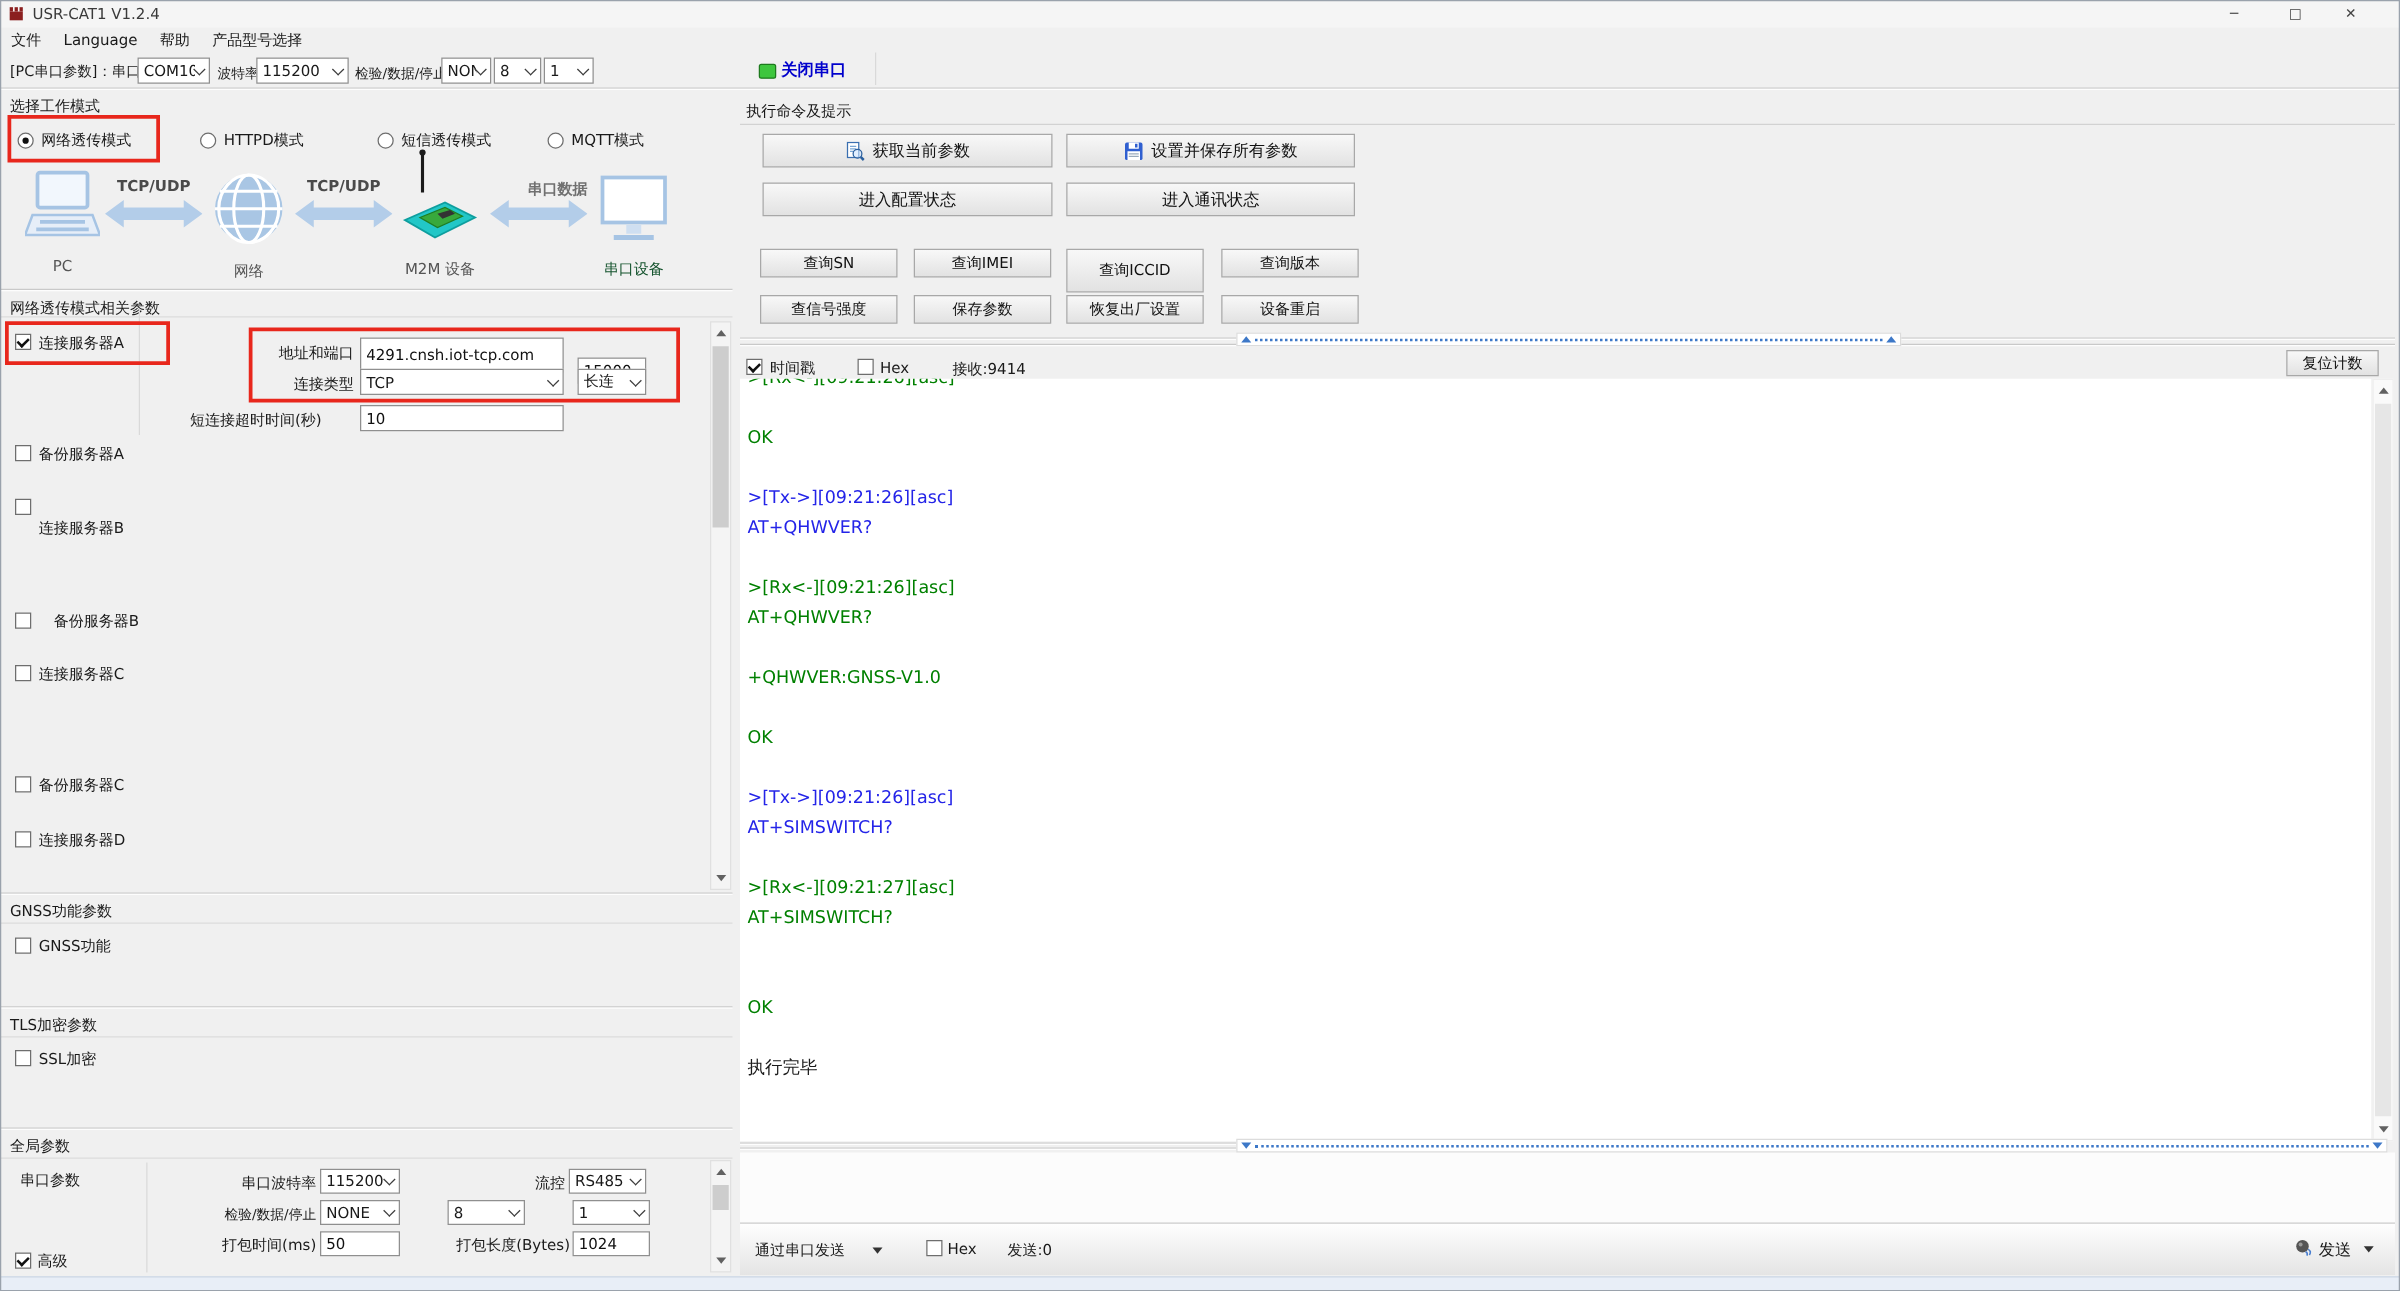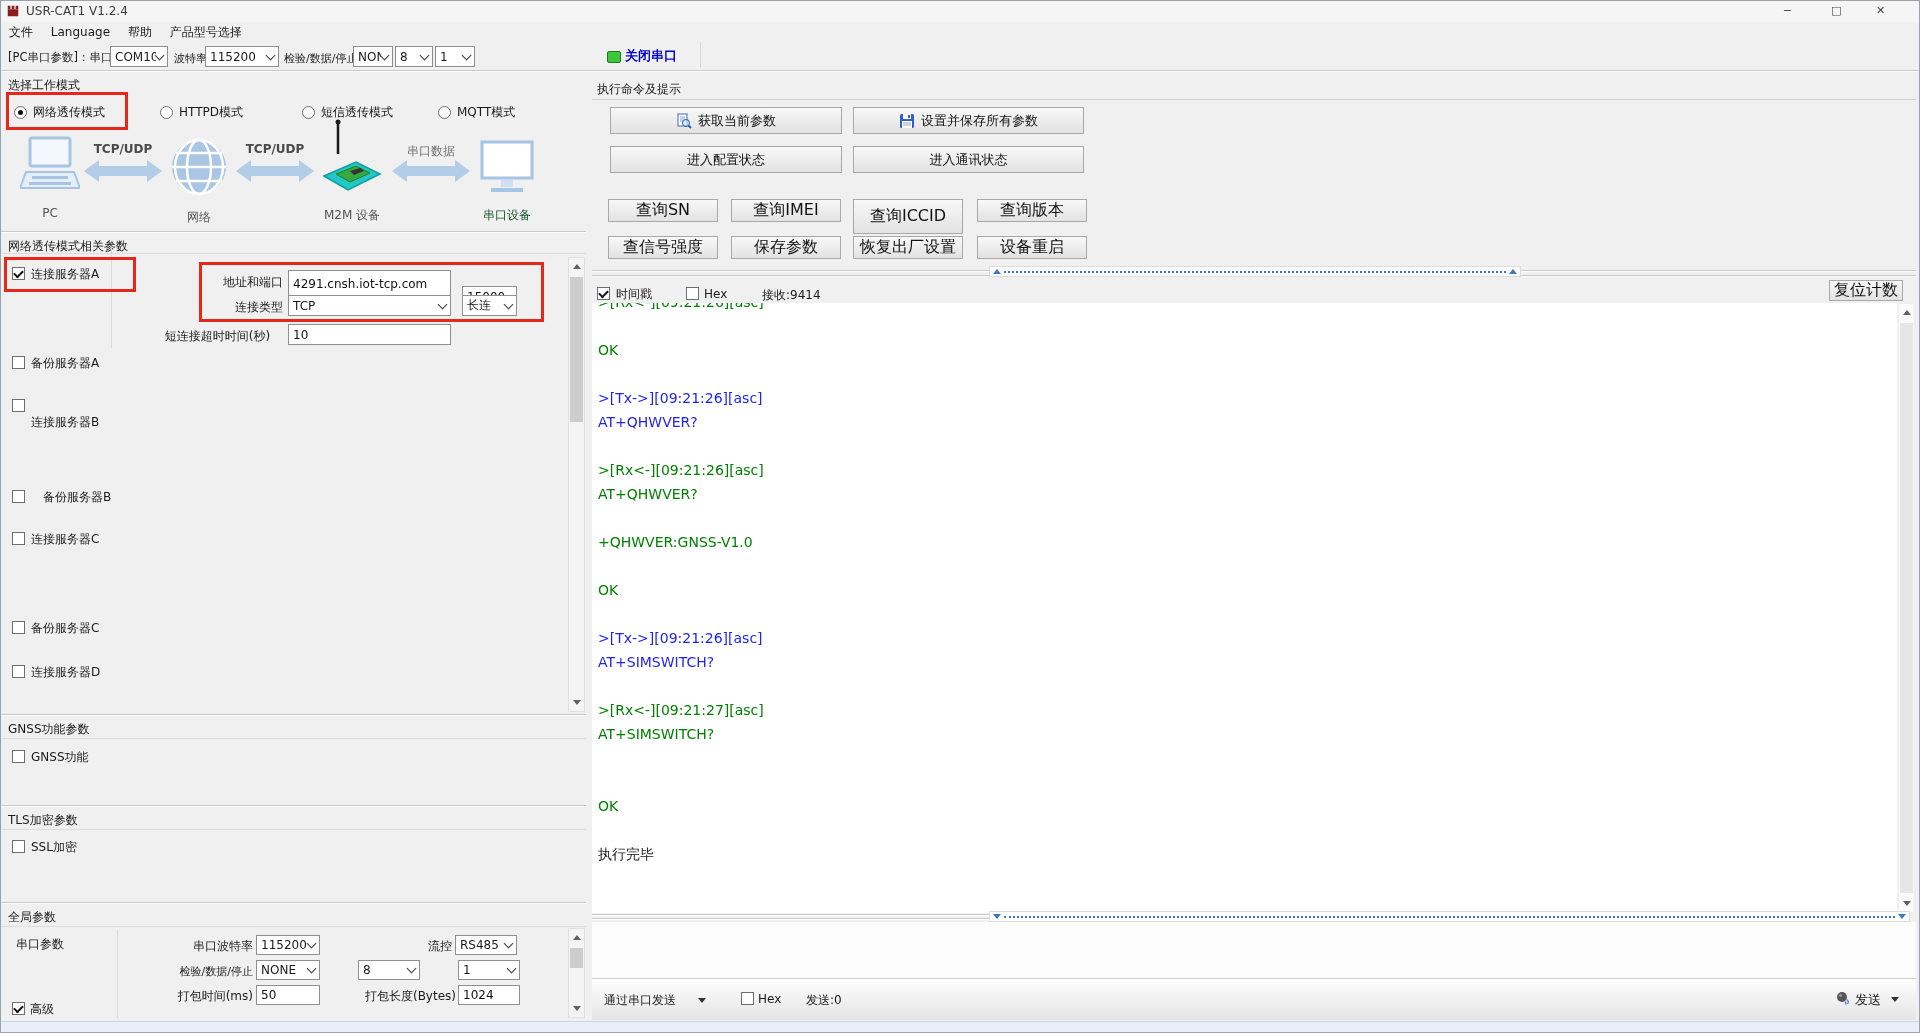--- a/index.html
+++ b/index.html
@@ -6,21 +6,21 @@
   body{width:1920px;height:1033px;overflow:hidden;font-family:"DejaVu Sans","Liberation Sans",sans-serif;}
   #app{position:relative;width:1920px;height:1033px;background:#f0f0f0;color:#1a1a1a;font-size:12px;}
   .abs{position:absolute;}
   .lab{position:absolute;font-size:12px;color:#1a1a1a;white-space:nowrap;line-height:15px;text-align:right;}
   .sect{position:absolute;font-size:12px;color:#1a1a1a;white-space:nowrap;}
   .hline{position:absolute;height:2px;border-top:1px solid #c9c9c9;border-bottom:1px solid #fdfdfd;box-sizing:border-box;}
   .vline{position:absolute;width:1px;background:#d9d9d9;}
   .redbox{position:absolute;border:3px solid #e8271c;box-sizing:border-box;z-index:6;pointer-events:none;}
   
   .btn{position:absolute;display:flex;align-items:center;justify-content:center;gap:6px;background:linear-gradient(#f8f8f8,#e2e2e2);border:1px solid #a8a8a8;font-size:13px;color:#111;box-sizing:border-box;cursor:default;}
-  .btn.small{font-size:16px;}
+  .btn.small{font-size:12px;}
   .combo{position:absolute;background:#fff;border:1px solid #8f8f8f;display:flex;align-items:center;padding:0 4px;font-size:12px;box-sizing:border-box;}
   .combo .val{flex:1;overflow:hidden;white-space:nowrap;}
   .chev{width:6px;height:6px;border-right:1px solid #3c3c3c;border-bottom:1px solid #3c3c3c;transform:rotate(45deg);margin-top:-3px;flex:none;}
   .tinput{position:absolute;background:#fff;border:1px solid #8f8f8f;font-size:12px;padding:0 4px;box-sizing:border-box;font-family:inherit;color:#111;}
   .cb{position:absolute;width:13px;height:13px;background:#fff;border:1px solid #6e6e6e;box-sizing:border-box;}
   .cb.checked::after{content:"";position:absolute;left:1px;top:2px;width:7px;height:4px;border-left:2px solid #111;border-bottom:2px solid #111;transform:rotate(-45deg);}
   .radio{position:absolute;width:13px;height:13px;border-radius:50%;background:#fff;border:1px solid #6e6e6e;box-sizing:border-box;}
   .radio.sel::after{content:"";position:absolute;left:3px;top:3px;width:5px;height:5px;border-radius:50%;background:#111;}
   
   .vscroll{position:absolute;width:17px;background:#f4f4f4;border:1px solid #e0e0e0;box-sizing:border-box;}
@@ -162,21 +162,21 @@
   </span>
   <span class="abs" style="left:480px;top:140px;">
     <svg width="54" height="56" viewBox="0 0 54 56">
         <rect x="2" y="2" width="50" height="36" fill="#fff" stroke="#a6c4e4" stroke-width="3"></rect>
         <rect x="21" y="40" width="12" height="7" fill="#cfdff1"></rect>
         <rect x="11" y="48" width="32" height="4" fill="#a6c4e4"></rect>
       </svg>
   </span>
   <span class="lab" style="left:84px;top:142px;width:78px;text-align:center;font-weight:bold;color:#4a4a4a;">TCP/UDP</span>
   <span class="lab" style="left:236px;top:142px;width:78px;text-align:center;font-weight:bold;color:#4a4a4a;">TCP/UDP</span>
-  <span class="lab" style="left:392px;top:144px;width:78px;text-align:center;color:#707070;">串口数据</span>
+  <span class="lab" style="left:392px;top:144px;width:78px;color:#707070;font-weight:bold;">串口数据</span>
   <span class="lab" style="left:20px;top:206px;width:60px;text-align:center;color:#555;">PC</span>
   <span class="lab" style="left:170px;top:210px;width:58px;text-align:center;color:#555;">网络</span>
   <span class="lab" style="left:312px;top:208px;width:80px;text-align:center;color:#555;">M2M 设备</span>
   <span class="lab" style="left:478px;top:208px;width:58px;text-align:center;color:#14532d;">串口设备</span>
 
   <div class="hline" style="left:0;top:231px;width:586px;"></div>
   <span class="sect" style="left:8px;top:238px;">网络透传模式相关参数</span>
   <div class="hline" style="left:0;top:253px;width:586px;border-bottom:none;height:1px;border-top:1px solid #dcdcdc;"></div>
   <div class="vline" style="left:111px;top:247px;height:101px;"></div>
 
@@ -190,21 +190,21 @@
   <span class="lab" style="left:214px;top:300px;width:69px;text-align:right;">连接类型</span>
   <div class="combo" style="left:288px;top:295px;width:163px;height:21px;">
     <span class="val">TCP</span>
       <span class="chev"></span>
   </div>
   <div class="combo" style="left:462px;top:295px;width:55px;height:21px;">
     <span class="val">长连</span>
       <span class="chev"></span>
   </div>
   <div class="redbox" style="left:199px;top:262px;width:345px;height:60px;"></div>
-  <span class="lab" style="left:152px;top:329px;width:131px;text-align:center;">短连接超时时间(秒)</span>
+  <span class="lab" style="left:152px;top:329px;width:131px;text-align:left;">短连接超时时间(秒)</span>
   <input class="tinput" style="left: 288px; top: 324px; width: 163px; height: 21px;" value="10">
 
   <span class="cb" style="left:12px;top:356px;"></span>
   <span class="lab" style="left:31px;top:356px;">备份服务器A</span>
   <span class="cb" style="left:12px;top:399px;"></span>
   <span class="lab" style="left:31px;top:415px;">连接服务器B</span>
   <span class="cb" style="left:12px;top:490px;"></span>
   <span class="lab" style="left:43px;top:490px;">备份服务器B</span>
   <span class="cb" style="left:12px;top:532px;"></span>
   <span class="lab" style="left:31px;top:532px;">连接服务器C</span>

